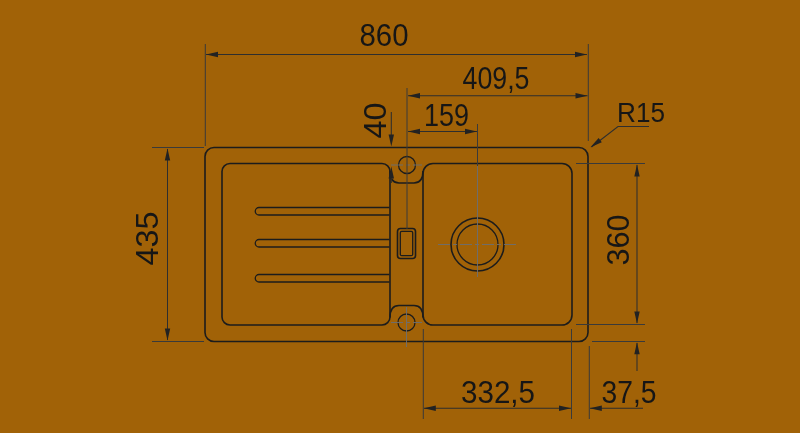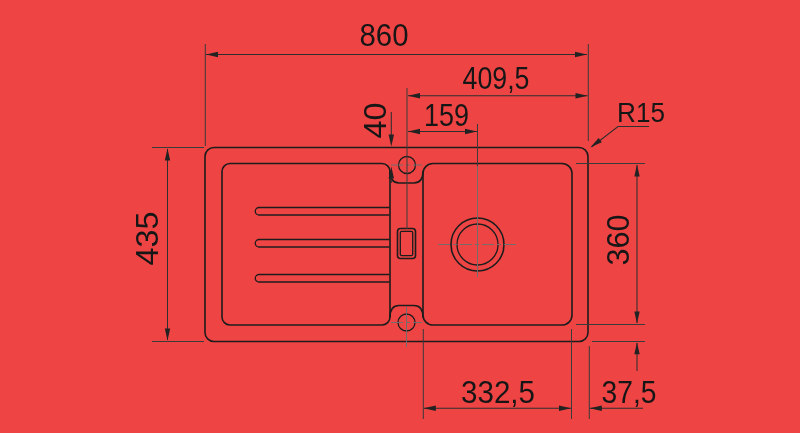--- a/index.html
+++ b/index.html
@@ -1,16 +1,16 @@
 <!DOCTYPE html>
 <html><head>
 <meta charset="utf-8">
 <style>
   html,body{margin:0;padding:0;background:#ffffff;}
-  .stage{position:relative;width:800px;height:433px;background:#ef4444;overflow:hidden;}
+  .stage{position:relative;width:800px;height:433px;background:#a16207;overflow:hidden;}
   svg{display:block;}
   .outline{fill:none;stroke:#1c1c1c;stroke-width:1.6;}
   .outline-thin{fill:none;stroke:#1c1c1c;stroke-width:1.3;}
   .dim{fill:none;stroke:#2e2e2e;stroke-width:1.05;}
   .ext{fill:none;stroke:#3a3a3a;stroke-width:1.0;}
   .cl{fill:none;stroke:#6e6e6e;stroke-width:0.95;}
   .cl-dash{stroke-dasharray:12 3 4 3;}
   .arrow{fill:#222222;stroke:none;}
   .dimtext{font-family:"Liberation Sans","DejaVu Sans",sans-serif;font-size:31px;fill:#161616;}
   .dimtext-sm{font-family:"Liberation Sans","DejaVu Sans",sans-serif;font-size:28px;fill:#161616;}

